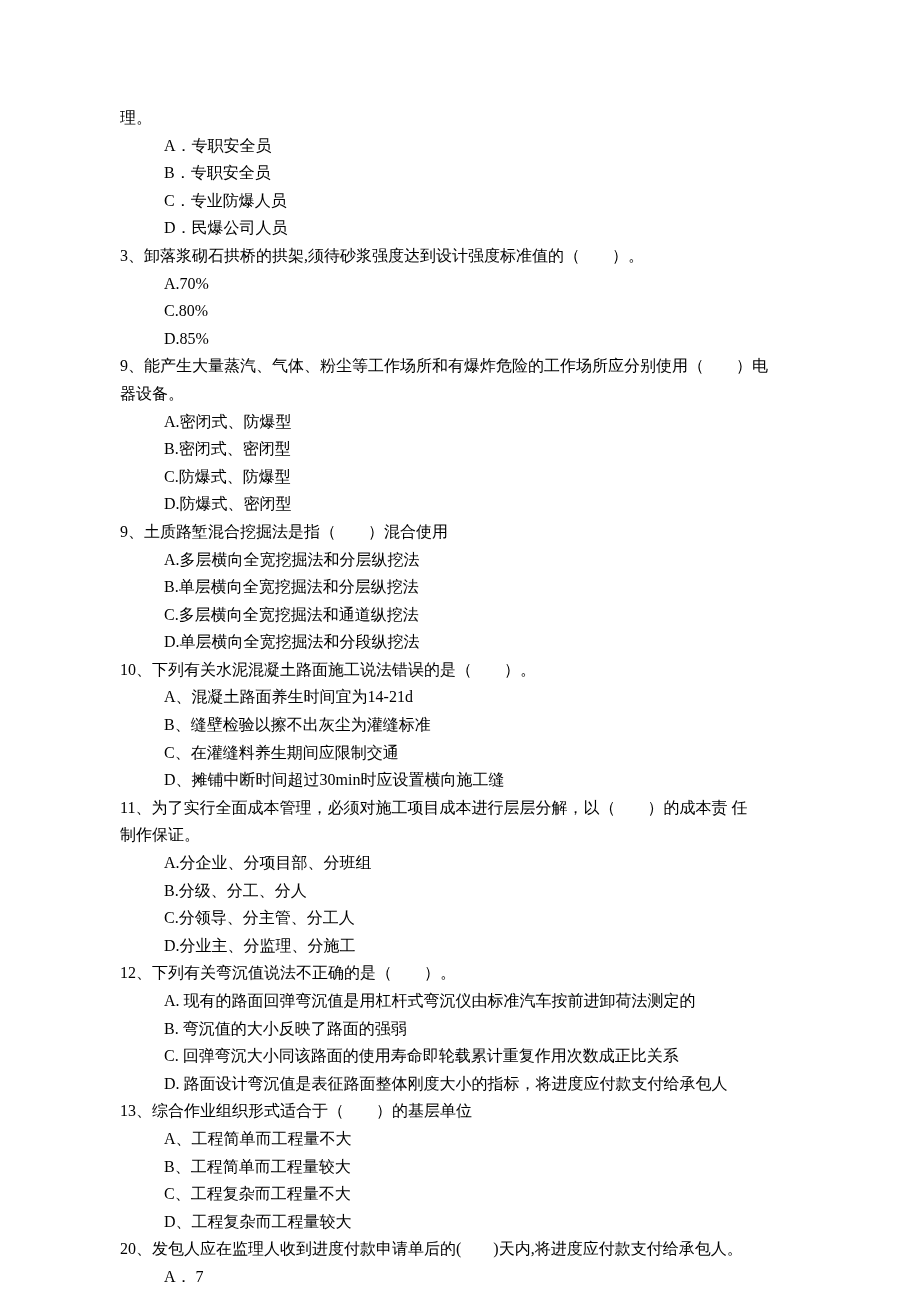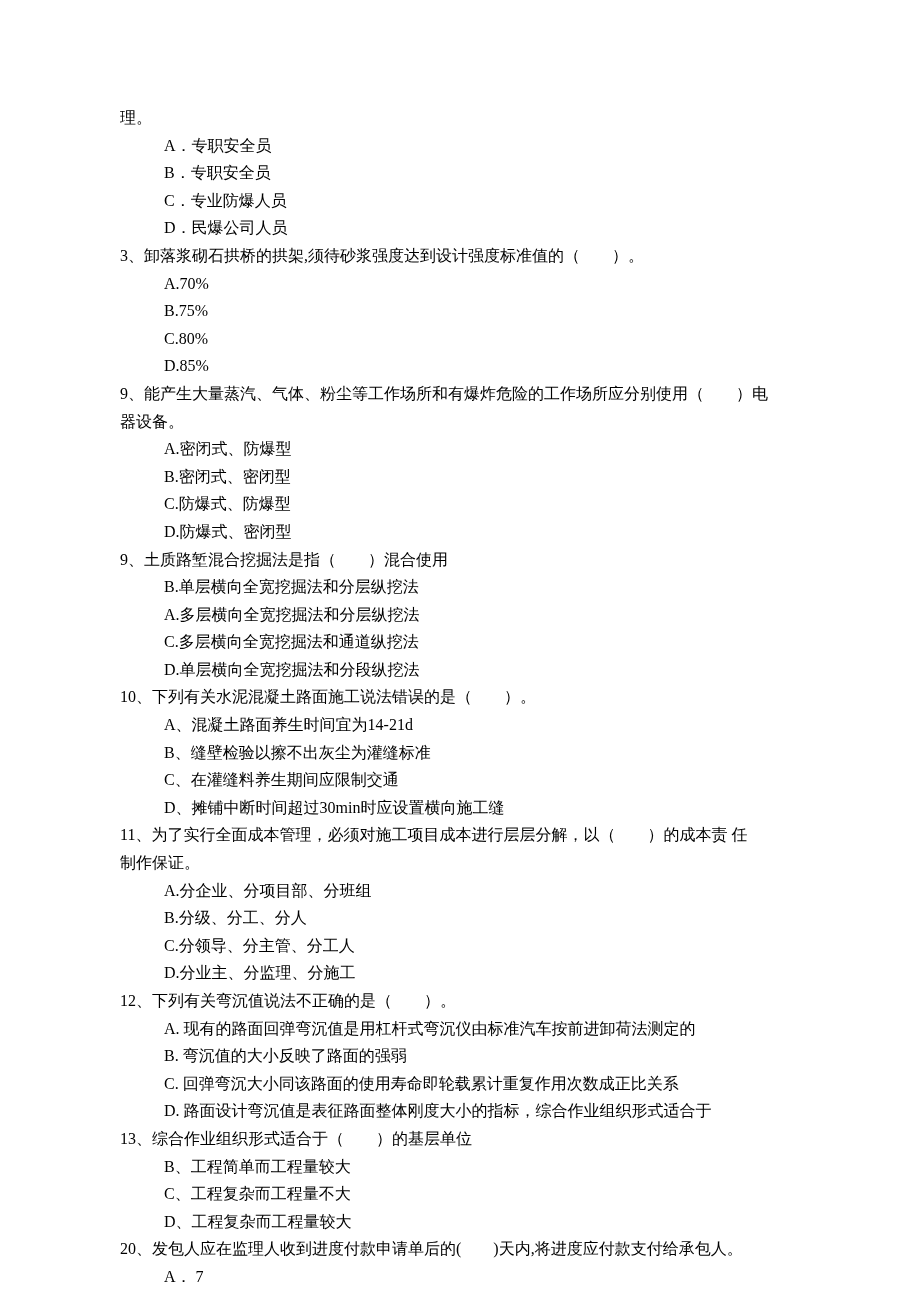--- a/index.html
+++ b/index.html
@@ -35,57 +35,57 @@
 <div class="page">
 
   <div class="continuation">理。</div>
   <div class="option">A．专职安全员</div>
   <div class="option">B．专职安全员</div>
   <div class="option">C．专业防爆人员</div>
   <div class="option">D．民爆公司人员</div>
 
   <div class="question">3、卸落浆砌石拱桥的拱架,须待砂浆强度达到设计强度标准值的（　　）。</div>
   <div class="option">A.70%</div>
-  <div class="option">B.75%</div>
   <div class="option">C.80%</div>
   <div class="option">D.85%</div>
 
   <div class="question">9、能产生大量蒸汽、气体、粉尘等工作场所和有爆炸危险的工作场所应分别使用（　　）电</div>
   <div class="question">器设备。</div>
   <div class="option">A.密闭式、防爆型</div>
   <div class="option">B.密闭式、密闭型</div>
   <div class="option">C.防爆式、防爆型</div>
   <div class="option">D.防爆式、密闭型</div>
 
   <div class="question">9、土质路堑混合挖掘法是指（　　）混合使用</div>
+  <div class="option">A.多层横向全宽挖掘法和分层纵挖法</div>
   <div class="option">B.单层横向全宽挖掘法和分层纵挖法</div>
-  <div class="option">A.多层横向全宽挖掘法和分层纵挖法</div>
   <div class="option">C.多层横向全宽挖掘法和通道纵挖法</div>
   <div class="option">D.单层横向全宽挖掘法和分段纵挖法</div>
 
   <div class="question">10、下列有关水泥混凝土路面施工说法错误的是（　　）。</div>
   <div class="option">A、混凝土路面养生时间宜为14-21d</div>
   <div class="option">B、缝壁检验以擦不出灰尘为灌缝标准</div>
   <div class="option">C、在灌缝料养生期间应限制交通</div>
   <div class="option">D、摊铺中断时间超过30min时应设置横向施工缝</div>
 
   <div class="question">11、为了实行全面成本管理，必须对施工项目成本进行层层分解，以（　　）的成本责 任</div>
   <div class="question">制作保证。</div>
   <div class="option">A.分企业、分项目部、分班组</div>
   <div class="option">B.分级、分工、分人</div>
   <div class="option">C.分领导、分主管、分工人</div>
   <div class="option">D.分业主、分监理、分施工</div>
 
   <div class="question">12、下列有关弯沉值说法不正确的是（　　）。</div>
   <div class="option">A. 现有的路面回弹弯沉值是用杠杆式弯沉仪由标准汽车按前进卸荷法测定的</div>
   <div class="option">B. 弯沉值的大小反映了路面的强弱</div>
   <div class="option">C. 回弹弯沉大小同该路面的使用寿命即轮载累计重复作用次数成正比关系</div>
-  <div class="option">D. 路面设计弯沉值是表征路面整体刚度大小的指标，综合作业组织形式适合于</div>
+  <div class="option">D. 路面设计弯沉值是表征路面整体刚度大小的指标，将进度应付款支付给承包人</div>
 
   <div class="question">13、综合作业组织形式适合于（　　）的基层单位</div>
+  <div class="option">A、工程简单而工程量不大</div>
   <div class="option">B、工程简单而工程量较大</div>
   <div class="option">C、工程复杂而工程量不大</div>
   <div class="option">D、工程复杂而工程量较大</div>
 
   <div class="question">20、发包人应在监理人收到进度付款申请单后的(　　)天内,将进度应付款支付给承包人。</div>
   <div class="option">A． 7</div>
 
 </div>
 
 </body></html>

